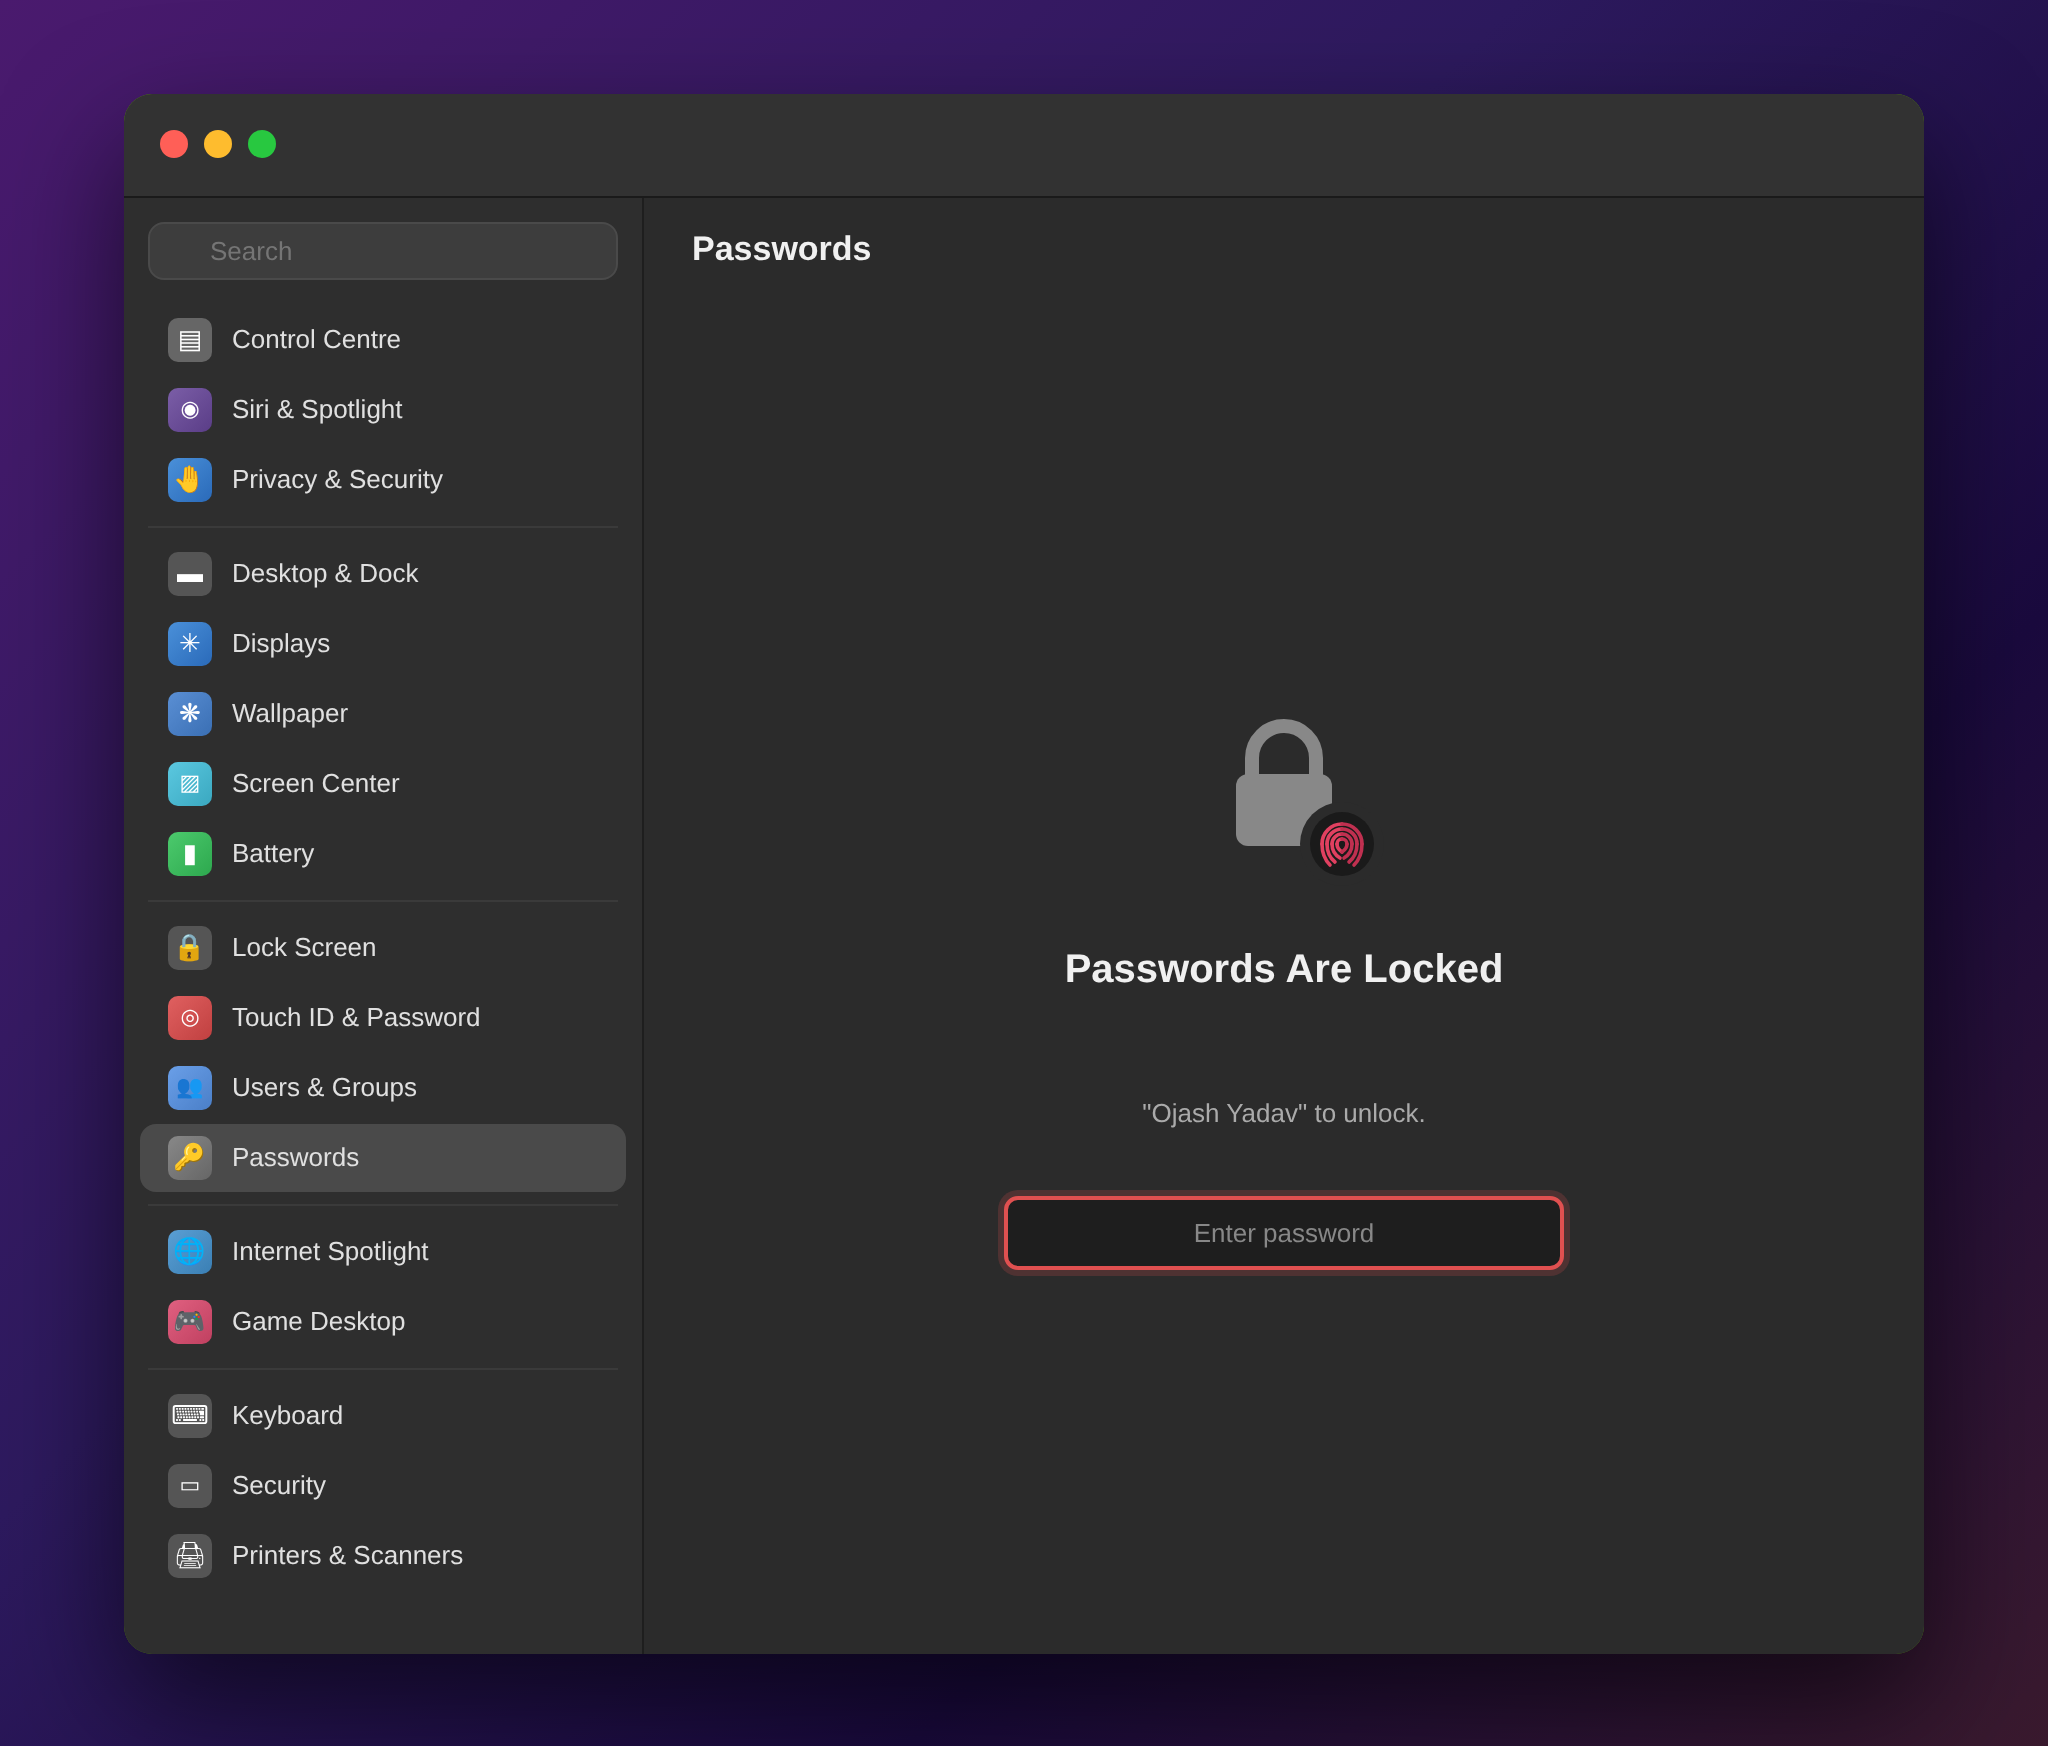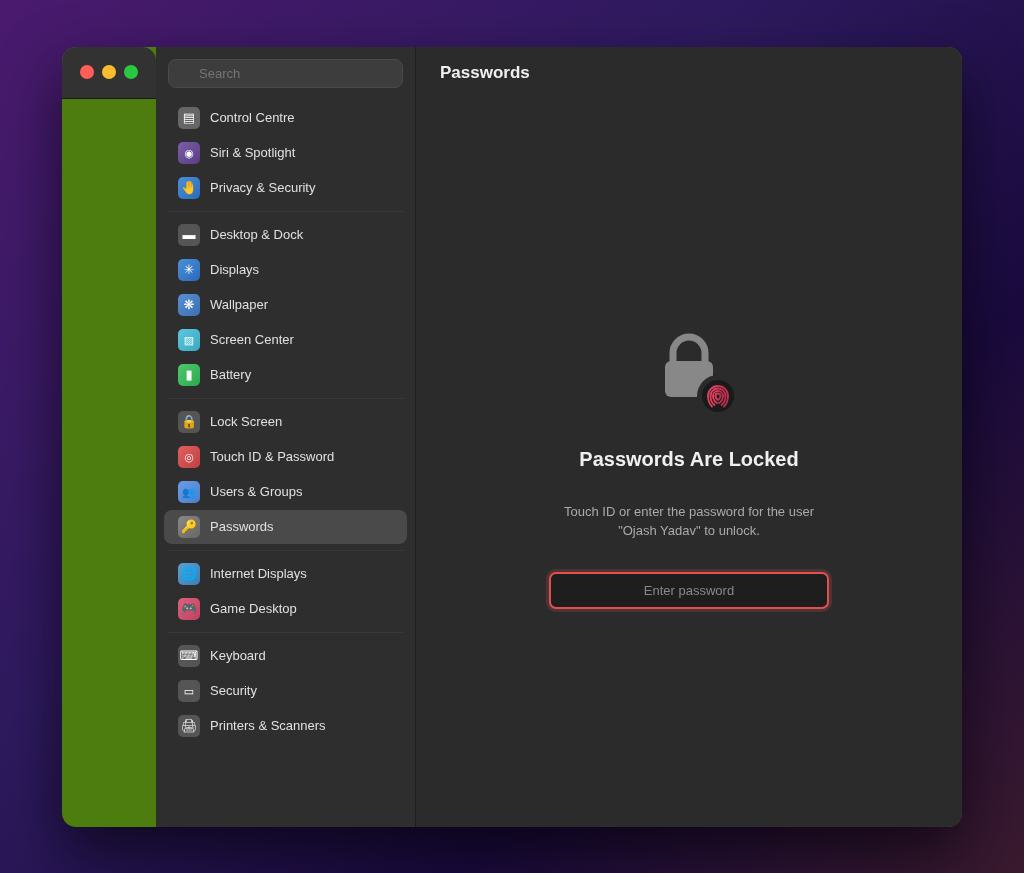--- a/index.html
+++ b/index.html
@@ -13,21 +13,21 @@
       justify-content: center;
       font-family: -apple-system, BlinkMacSystemFont, "SF Pro Display", "Helvetica Neue", Arial, sans-serif;
     }
 
     .window {
       width: 900px;
       height: 780px;
       background: #4d7c0f;
       border-radius: 14px;
       display: flex;
-      flex-direction: row;
+      flex-direction: column;
       overflow: hidden;
       box-shadow: 0 25px 60px rgba(0,0,0,0.6);
     }
 
     .titlebar {
       height: 52px;
       background: #323232;
       display: flex;
       align-items: center;
       padding: 0 18px;
@@ -322,21 +322,21 @@
           <div class="sidebar-item-icon" style="background:linear-gradient(135deg,#888,#666);color:#fff;font-size:13px;text-align:center;line-height:22px;">🔑</div>
           <span>Passwords</span>
         </div>
       </div>
 
       <div class="sidebar-divider"></div>
 
       <div class="sidebar-group">
         <div class="sidebar-item">
           <div class="sidebar-item-icon" style="background:linear-gradient(135deg,#5a9fd4,#3a7fb4);color:#fff;font-size:13px;text-align:center;line-height:22px;">🌐</div>
-          <span>Internet Displays</span>
+          <span>Internet Spotlight</span>
         </div>
         <div class="sidebar-item">
           <div class="sidebar-item-icon" style="background:linear-gradient(135deg,#e06080,#c04060);color:#fff;font-size:13px;text-align:center;line-height:22px;">🎮</div>
           <span>Game Desktop</span>
         </div>
       </div>
 
       <div class="sidebar-divider"></div>
 
       <div class="sidebar-group">
@@ -391,21 +391,21 @@
               <path d="M25.5 18C25.5 21.5 24 25 21.5 27" stroke="#c03050" stroke-width="1.8" stroke-linecap="round" fill="none"></path>
               <path d="M23 18C23 21 21.5 23.5 19 25" stroke="#c03050" stroke-width="1.8" stroke-linecap="round" fill="none"></path>
               <path d="M20.5 18C20.5 19.5 19.5 21 18 22" stroke="#c03050" stroke-width="1.8" stroke-linecap="round" fill="none"></path>
             </svg>
           </div>
         </div>
 
         <div class="locked-title">Passwords Are Locked</div>
 
         <div class="locked-description">
-          <span>Touch ID or enter the password for the user</span><br>
+          <br>
           <span>"Ojash Yadav" to unlock.</span>
         </div>
 
         <div class="password-input-wrapper">
           <input type="password" class="password-input" placeholder="Enter password" style="">
         </div>
       </div>
     </div>
   </div>
 </div>

